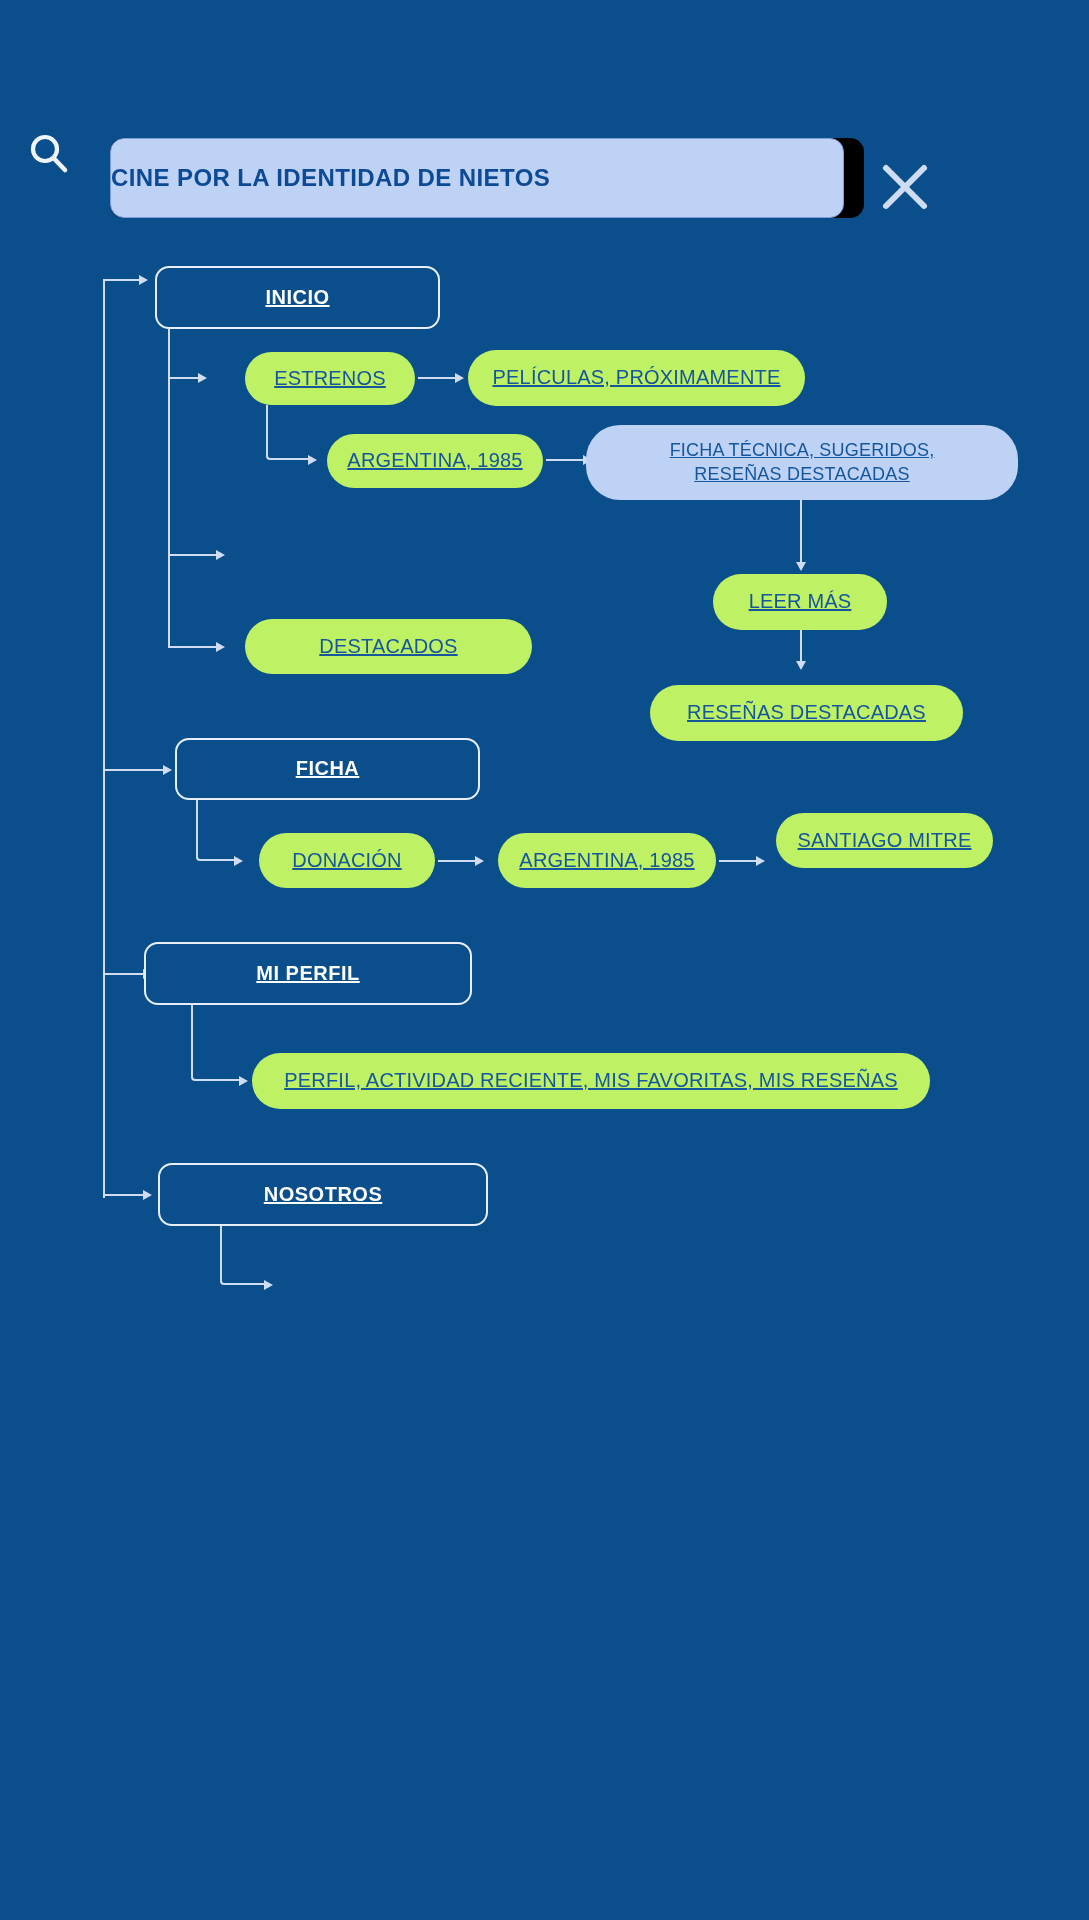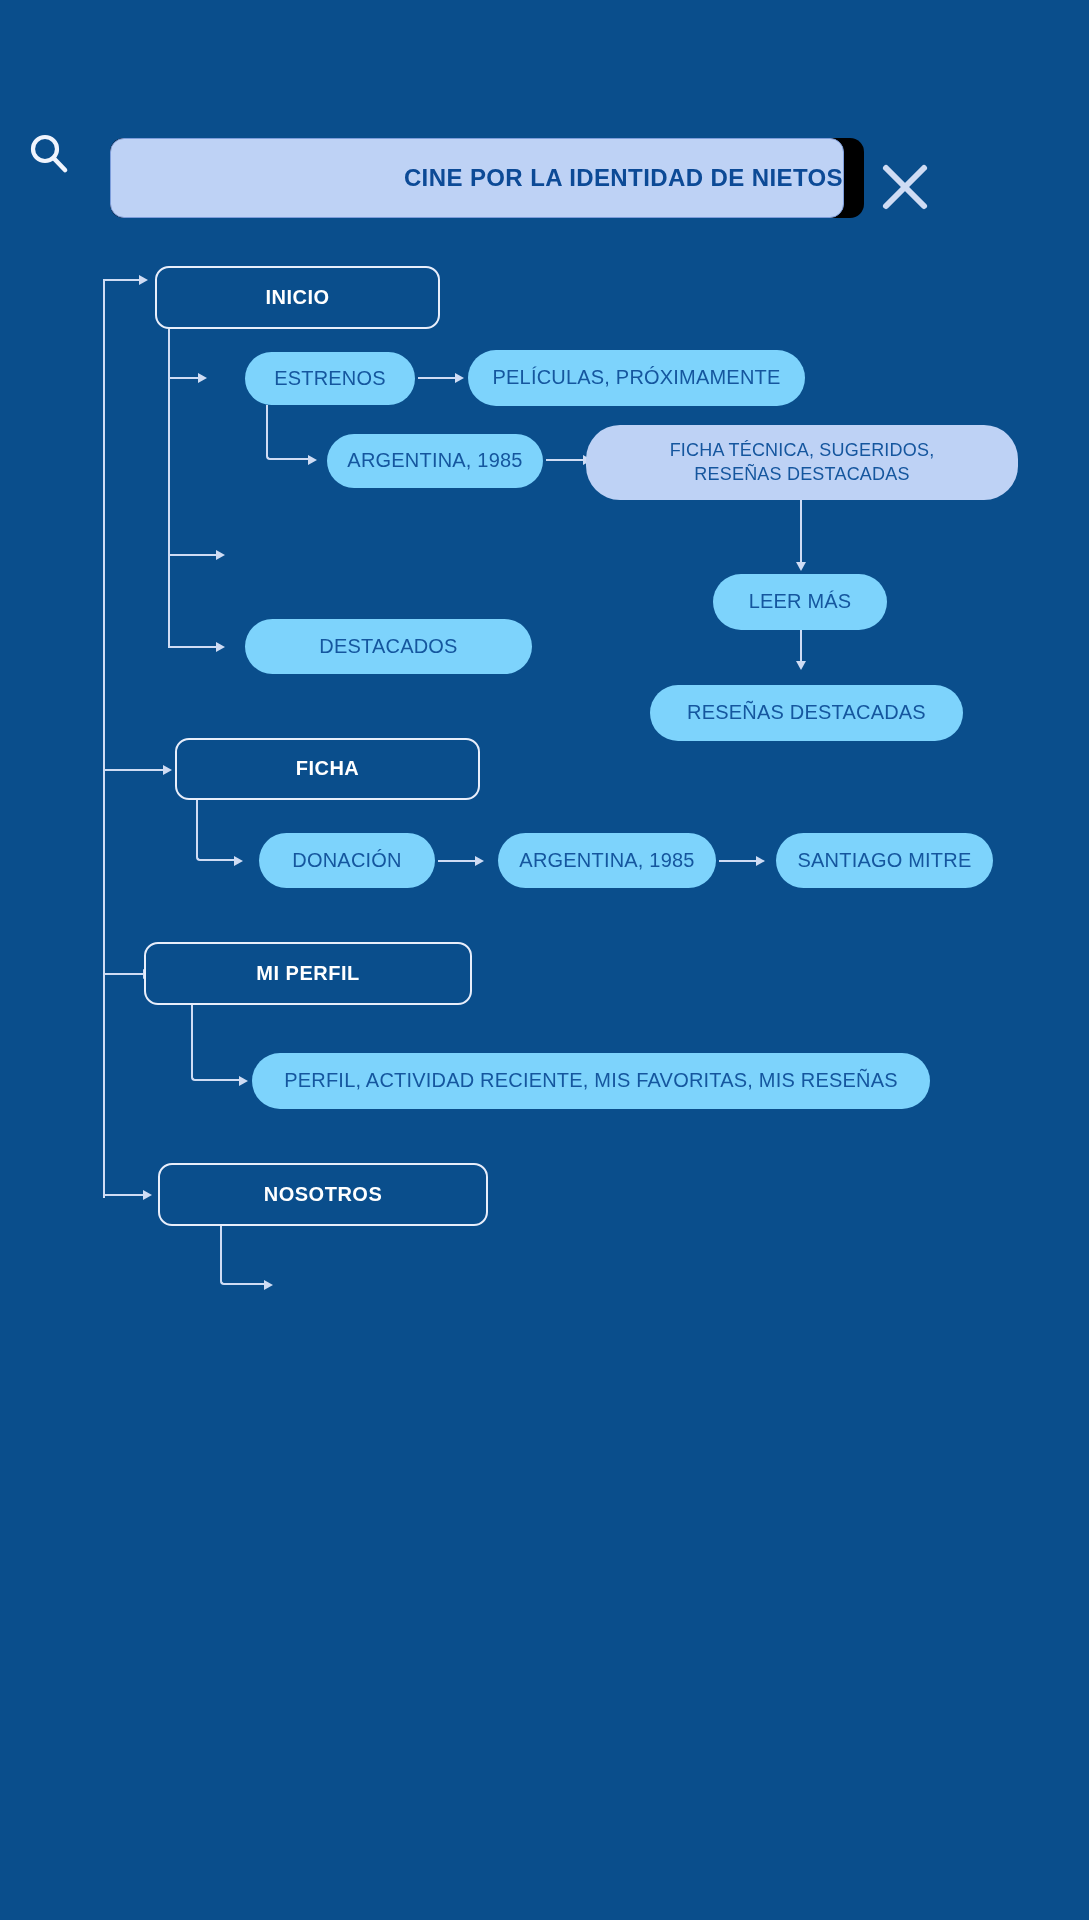--- a/index.html
+++ b/index.html
@@ -31,21 +31,21 @@
   }
   .title-pill {
     position: absolute;
     left: 110px; top: 138px;
     width: 734px; height: 80px;
     background: #bed2f5;
     border: 1px solid #7d9ddb;
     border-radius: 14px;
     display: flex;
     align-items: center;
-    justify-content: flex-end;
+    justify-content: flex-start;
   }
   .title-pill span {
     color: #0c4a96;
     font-size: 24px;
     font-weight: 700;
     letter-spacing: 0.4px;
     text-align: center;
   }
   .close-icon {
     position: absolute;
@@ -54,32 +54,33 @@
   }
 
   
   .node {
     position: absolute;
     display: flex;
     align-items: center;
     justify-content: center;
     text-align: center;
     line-height: 1.28;
+    text-decoration: underline;
   }
   .node.primary {
     background: #0a4e8c;
     border: 2px solid #e8eefb;
     border-radius: 14px;
     color: #ffffff;
     font-size: 20px;
     font-weight: 700;
     letter-spacing: 0.5px;
   }
   .node.pill {
-    background: #7dd3fc;
+    background: #bef264;
     border-radius: 999px;
     color: #15569e;
     font-size: 20px;
     font-weight: 400;
     letter-spacing: 0.2px;
     padding: 0 18px;
   }
   .node.rounded {
     background: #bed2f5;
     border-radius: 34px;
@@ -209,21 +210,21 @@
   </div>
 
   <div class="conn h" style="left:438px; top:860px; width:37px;"></div>
   <div class="arrow-r" style="left:475px; top:856px;"></div>
   <div class="node pill" style="left:498px; top:833px; width:218px; height:55px;">
     <span>ARGENTINA, 1985</span>
   </div>
 
   <div class="conn h" style="left:719px; top:860px; width:37px;"></div>
   <div class="arrow-r" style="left:756px; top:856px;"></div>
-  <div class="node pill" style="left:776px; top:833px; width:217px; height:55px;">
+  <div class="node pill" style="left:776px; top:813px; width:217px; height:55px;">
     <span>SANTIAGO MITRE</span>
   </div>
 
   <div class="conn h" style="left:103px; top:973px; width:40px;"></div>
   <div class="arrow-r" style="left:143px; top:969px;"></div>
   <div class="node primary" style="left:144px; top:942px; width:328px; height:63px;">
     <span>MI PERFIL</span>
   </div>
 
   <div class="corner" style="left:191px; top:1005px; width:48px; height:76px;"></div>

